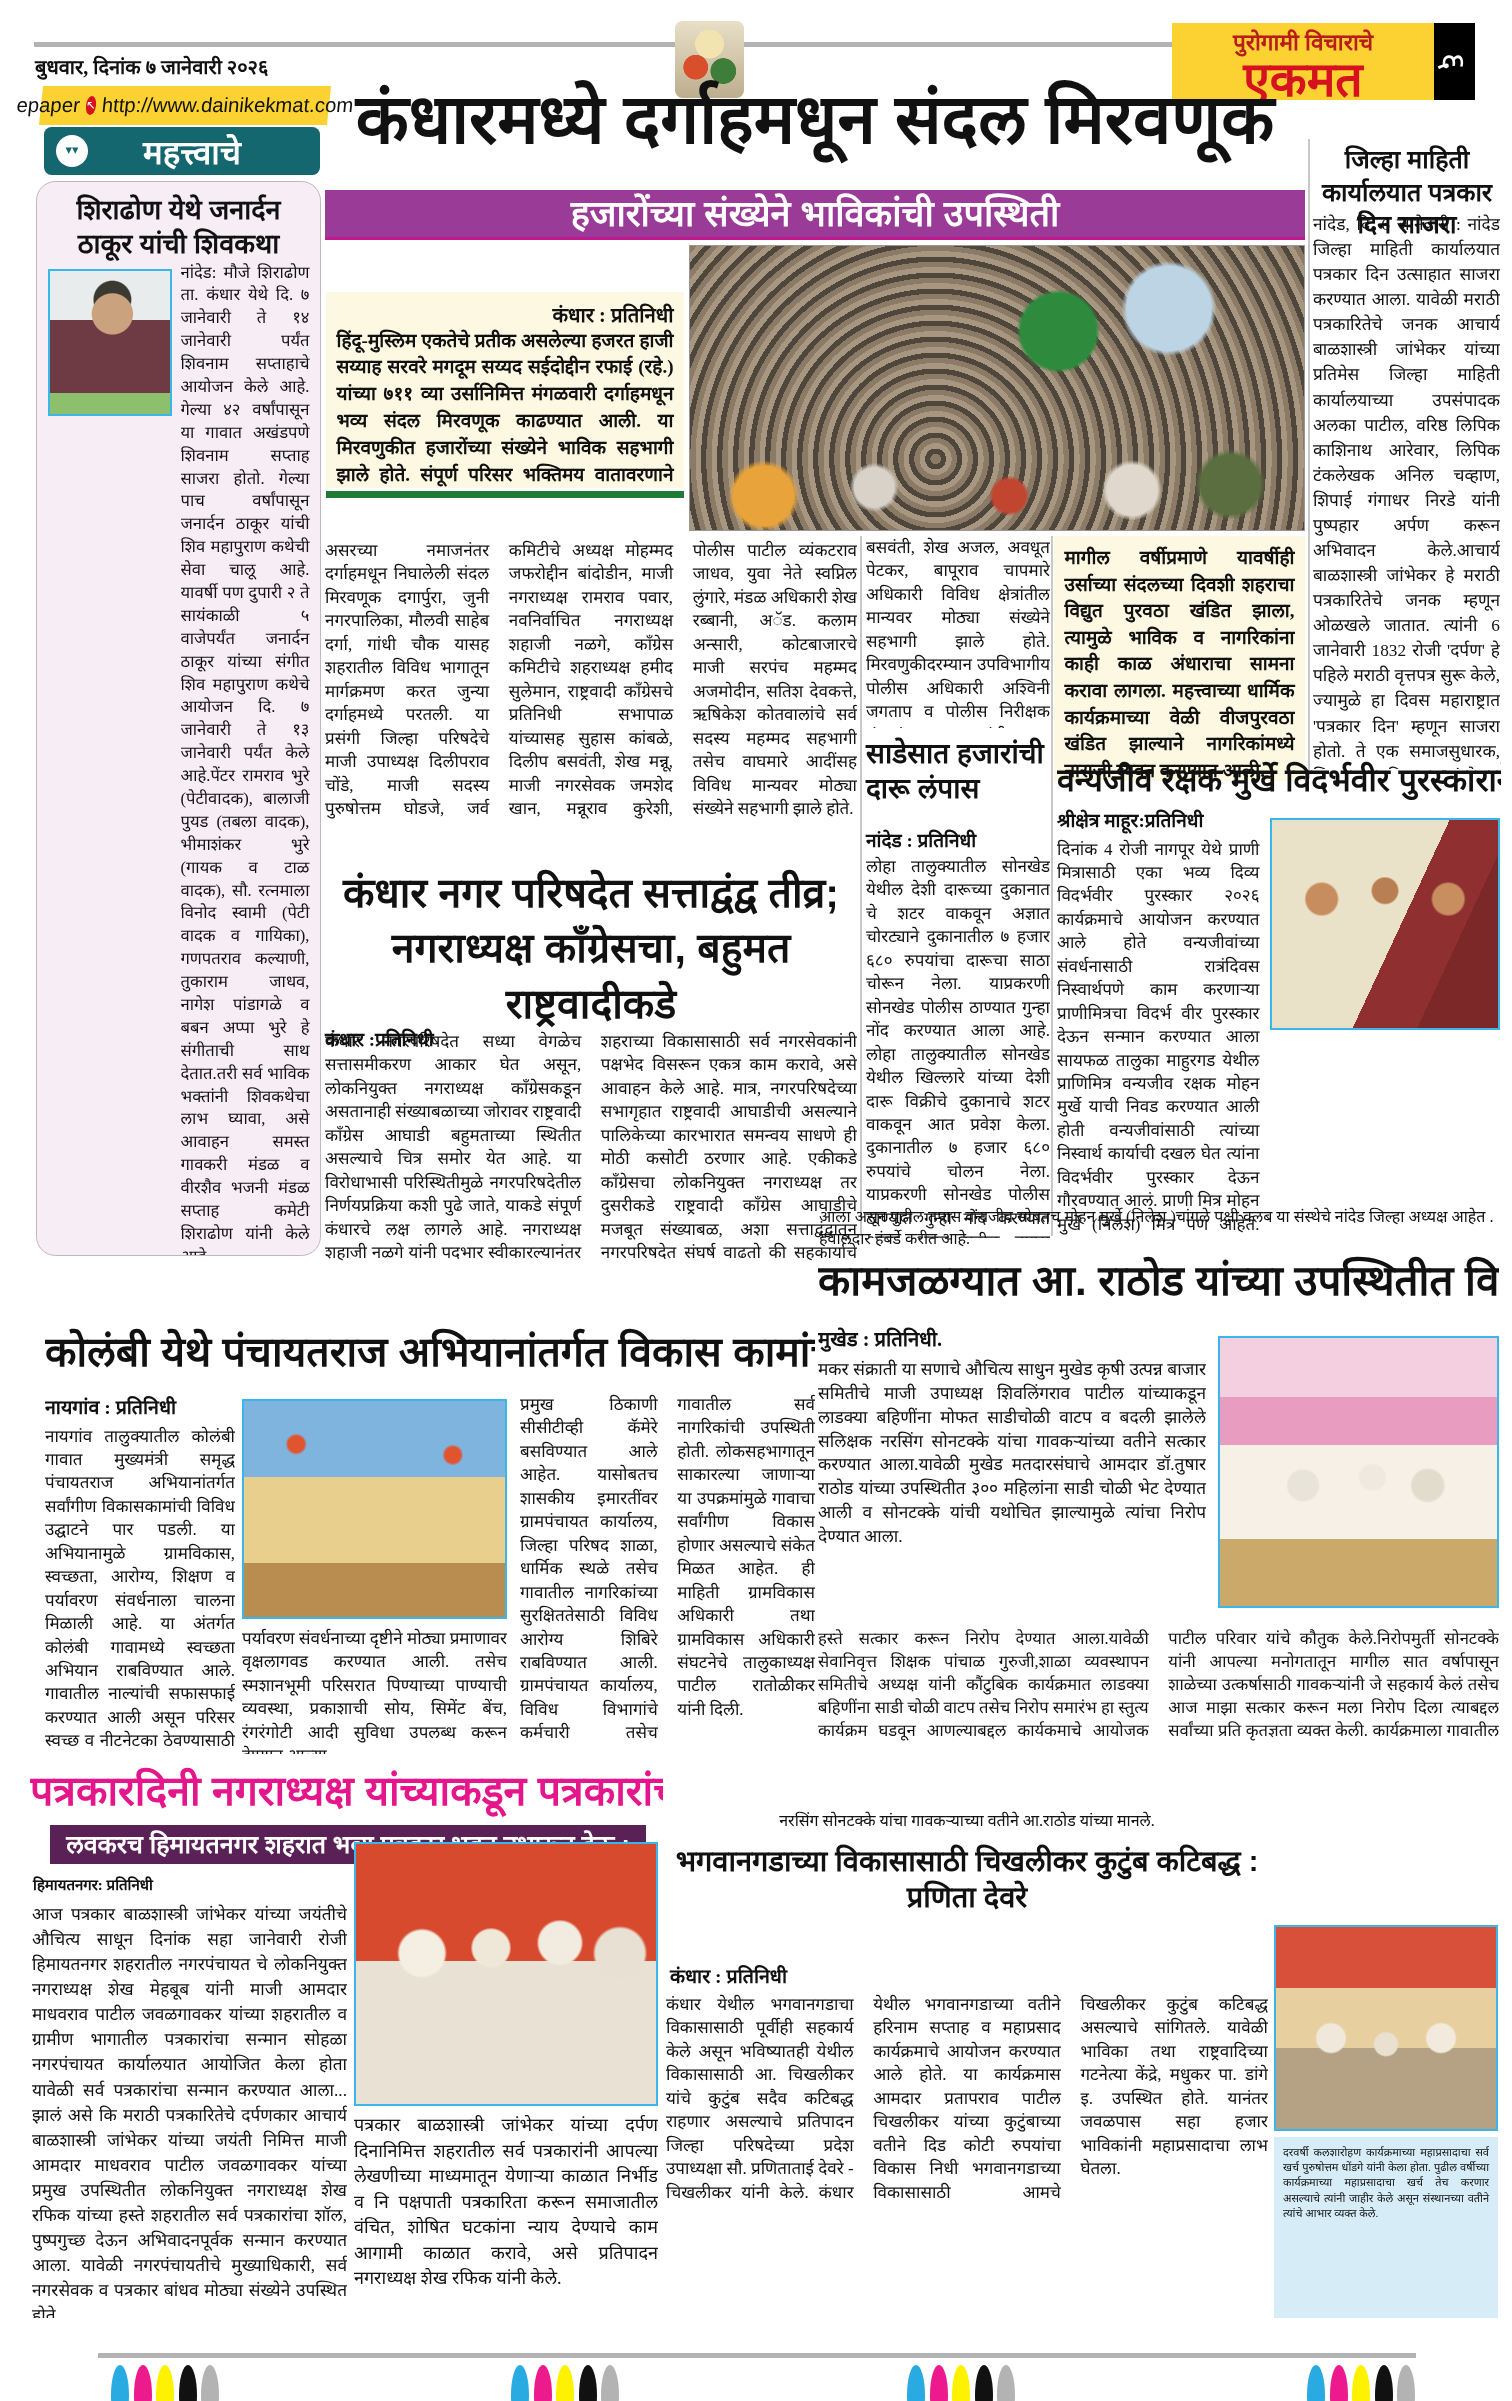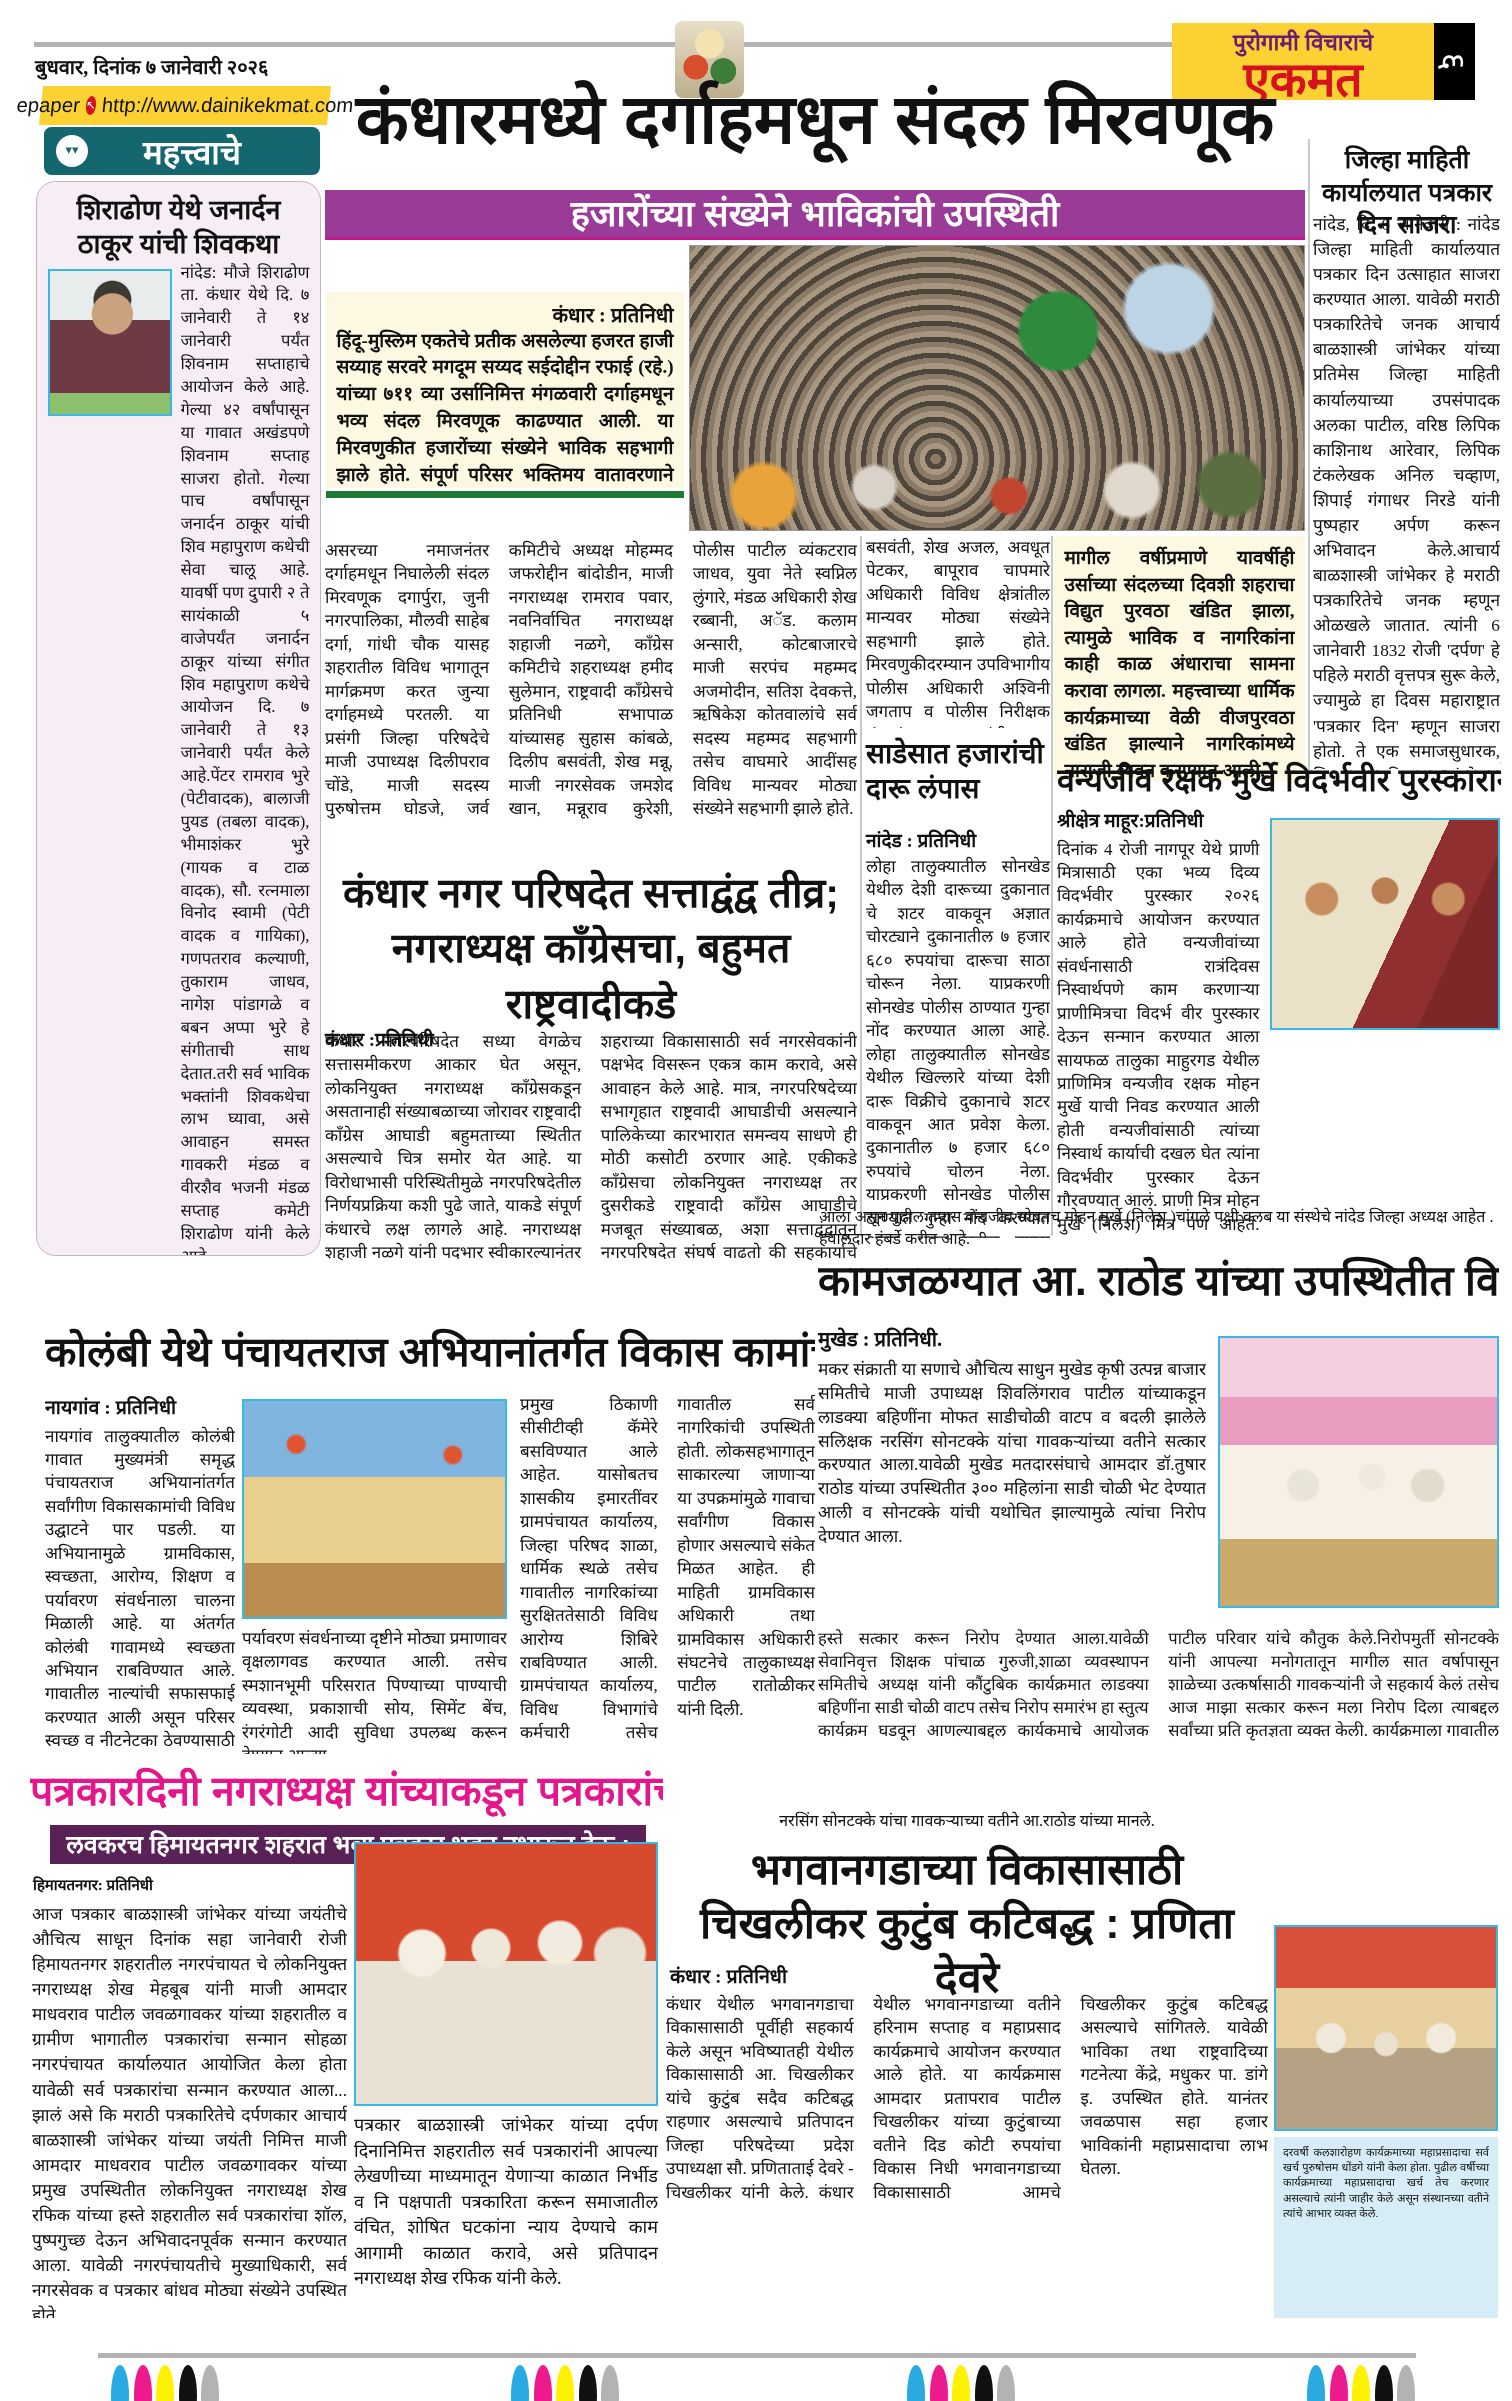--- a/index.html
+++ b/index.html
@@ -30,21 +30,21 @@
     <span style="font-family:'Liberation Sans',sans-serif;font-size:20.3px;">epaper</span>
     <span style="width:19.6px;height:19.6px;border-radius:50%;background:#d5121e;color:#fff;display:inline-flex;align-items:center;justify-content:center;font-size:12px;">↖</span>
     <span style="font-family:'Liberation Sans',sans-serif;font-size:20.3px;">http://www.dainikekmat.com</span>
   </div>
   <div class="abs" style="left:675px;top:21px;width:69px;height:77px;border-radius:7.5px;background:
       radial-gradient(circle at 50% 30%, #f3e3b0 0 22%, transparent 23%),
       radial-gradient(circle at 30% 60%, #d94f2b 0 18%, transparent 19%),
       radial-gradient(circle at 70% 65%, #3f7d3a 0 18%, transparent 19%),
       linear-gradient(180deg,#e8dfc8,#bcae8d);"></div>
   <div class="abs" style="left:1172px;top:22.6px;width:262px;height:77px;background:#fcd232;text-align:center;">
-    <div class="h-sans" style="font-size:22.6px;color:#701a75;margin-top:3px;">पुरोगामी विचाराचे</div>
+    <div class="h-sans" style="font-size:22.6px;color:#b91c1c;margin-top:3px;">पुरोगामी विचाराचे</div>
     <div class="h-sans" style="font-size:48px;color:#d5121e;line-height:0.95;">एकमत</div>
   </div>
   <div class="abs" style="left:1434px;top:22.6px;width:41px;height:77px;background:#000;color:#fff;display:flex;align-items:center;justify-content:center;">
     <span style="font-size:35px;transform:rotate(90deg);display:inline-block;">६</span>
   </div>
 
   <div class="abs" style="left:44px;top:127px;width:276px;height:48px;background:#14666f;border-radius:7.5px;display:flex;align-items:center;gap:10.5px;padding:0 12px;">
     <span style="width:32px;height:32px;border-radius:50%;background:#fff;color:#14666f;display:inline-flex;flex-direction:column;align-items:center;justify-content:center;font-size:12.8px;line-height:0.55;">▾▾</span>
     <span class="h-sans" style="color:#fff;font-size:33px;margin:0 auto;padding-right:22.6px;">महत्त्वाचे</span>
   </div>
@@ -153,21 +153,21 @@
   <div class="abs body-txt just" style="left:32px;top:1902px;width:315px;height:416px;font-size:17.3px;line-height:1.45;">आज पत्रकार बाळशास्त्री जांभेकर यांच्या जयंतीचे औचित्य साधून दिनांक सहा जानेवारी रोजी हिमायतनगर शहरातील नगरपंचायत चे लोकनियुक्त नगराध्यक्ष शेख मेहबूब यांनी माजी आमदार माधवराव पाटील जवळगावकर यांच्या शहरातील व ग्रामीण भागातील पत्रकारांचा सन्मान सोहळा नगरपंचायत कार्यालयात आयोजित केला होता यावेळी सर्व पत्रकारांचा सन्मान करण्यात आला... झालं असे कि मराठी पत्रकारितेचे दर्पणकार आचार्य बाळशास्त्री जांभेकर यांच्या जयंती निमित्त माजी आमदार माधवराव पाटील जवळगावकर यांच्या प्रमुख उपस्थितीत लोकनियुक्त नगराध्यक्ष शेख रफिक यांच्या हस्ते शहरातील सर्व पत्रकारांचा शॉल, पुष्पगुच्छ देऊन अभिवादनपूर्वक सन्मान करण्यात आला. यावेळी नगरपंचायतीचे मुख्याधिकारी, सर्व नगरसेवक व पत्रकार बांधव मोठ्या संख्येने उपस्थित होते.</div>
   <div class="abs photo" style="left:354px;top:1842px;width:304px;height:264px;border-color:#39b7e8;background:
       radial-gradient(circle at 22% 42%, #f5efe3 0 8%, transparent 9%),
       radial-gradient(circle at 45% 40%, #efe7d8 0 8%, transparent 9%),
       radial-gradient(circle at 68% 38%, #f2ece0 0 8%, transparent 9%),
       radial-gradient(circle at 88% 42%, #e8e0d2 0 8%, transparent 9%),
       linear-gradient(180deg,#d84a2e 0 45%, #e9e2d4 45%);"></div>
   <div class="abs body-txt just" style="left:354px;top:2113px;width:304px;height:205px;font-size:18px;line-height:1.42;">पत्रकार बाळशास्त्री जांभेकर यांच्या दर्पण दिनानिमित्त शहरातील सर्व पत्रकारांनी आपल्या लेखणीच्या माध्यमातून येणाऱ्या काळात निर्भीड व नि पक्षपाती पत्रकारिता करून समाजातील वंचित, शोषित घटकांना न्याय देण्याचे काम आगामी काळात करावे, असे प्रतिपादन नगराध्यक्ष शेख रफिक यांनी केले.</div>
 
   <div class="abs body-txt center" style="left:666px;top:1810px;width:602px;height:27px;font-size:16px;">नरसिंग सोनटक्के यांचा गावकऱ्याच्या वतीने आ.राठोड यांच्या    मानले.</div>
-  <div class="abs h-sans center" style="left:666px;top:1843px;width:602px;font-size:43px;line-height:1.25;">भगवानगडाच्या विकासासाठी चिखलीकर कुटुंब कटिबद्ध : प्रणिता देवरे</div>
+  <div class="abs h-sans center" style="left:666px;top:1843px;width:602px;font-size:29px;line-height:1.25;">भगवानगडाच्या विकासासाठी चिखलीकर कुटुंब कटिबद्ध : प्रणिता देवरे</div>
   <div class="abs byline" style="left:670px;top:1962px;width:226px;font-size:19.6px;">कंधार : प्रतिनिधी</div>
   <div class="abs body-txt just colcount3" style="left:666px;top:1993px;width:602px;height:325px;">कंधार येथील भगवानगडाचा विकासासाठी पूर्वीही सहकार्य केले असून भविष्यातही येथील विकासासाठी आ. चिखलीकर यांचे कुटुंब सदैव कटिबद्ध राहणार असल्याचे प्रतिपादन जिल्हा परिषदेच्या प्रदेश उपाध्यक्षा सौ. प्रणिताताई देवरे - चिखलीकर यांनी केले. कंधार येथील भगवानगडाच्या वतीने हरिनाम सप्ताह व महाप्रसाद कार्यक्रमाचे आयोजन करण्यात आले होते. या कार्यक्रमास आमदार प्रतापराव पाटील चिखलीकर यांच्या कुटुंबाच्या वतीने दिड कोटी रुपयांचा विकास निधी भगवानगडाच्या विकासासाठी आमचे चिखलीकर कुटुंब कटिबद्ध असल्याचे सांगितले. यावेळी भाविका तथा राष्ट्रवादिच्या गटनेत्या केंद्रे, मधुकर पा. डांगे इ. उपस्थित होते. यानंतर जवळपास सहा हजार भाविकांनी महाप्रसादाचा लाभ घेतला.</div>
   <div class="abs photo" style="left:1274px;top:1925px;width:224px;height:206px;border-color:#39b7e8;background:
       radial-gradient(circle at 25% 55%, #f0e8da 0 7%, transparent 8%),
       radial-gradient(circle at 50% 58%, #e9e0cf 0 7%, transparent 8%),
       radial-gradient(circle at 75% 55%, #f2ebdd 0 7%, transparent 8%),
       linear-gradient(180deg,#d8503a 0 30%, #e8cfA0 30% 60%, #b5a284 60%);"></div>
   <div class="abs" style="left:1274px;top:2137px;width:224px;height:181px;background:#d6edf7;padding:7.5px 9px;overflow:hidden;">
     <div class="just" style="font-size:11px;line-height:1.4;">दरवर्षी कलशारोहण कार्यक्रमाच्या महाप्रसादाचा सर्व खर्च पुरुषोत्तम धोंडगे यांनी केला होता. पुढील वर्षीच्या कार्यक्रमाच्या महाप्रसादाचा खर्च तेच करणार असल्याचे त्यांनी जाहीर केले असून संस्थानच्या वतीने त्यांचे आभार व्यक्त केले.</div>
   </div>

